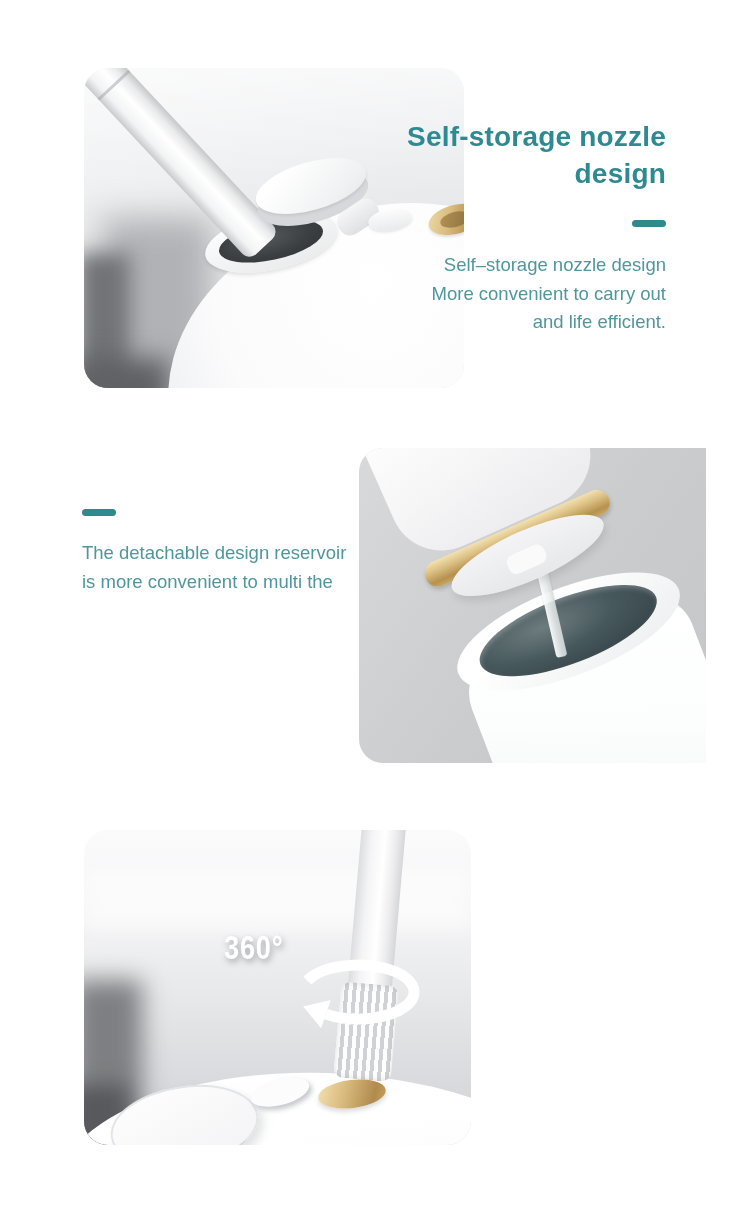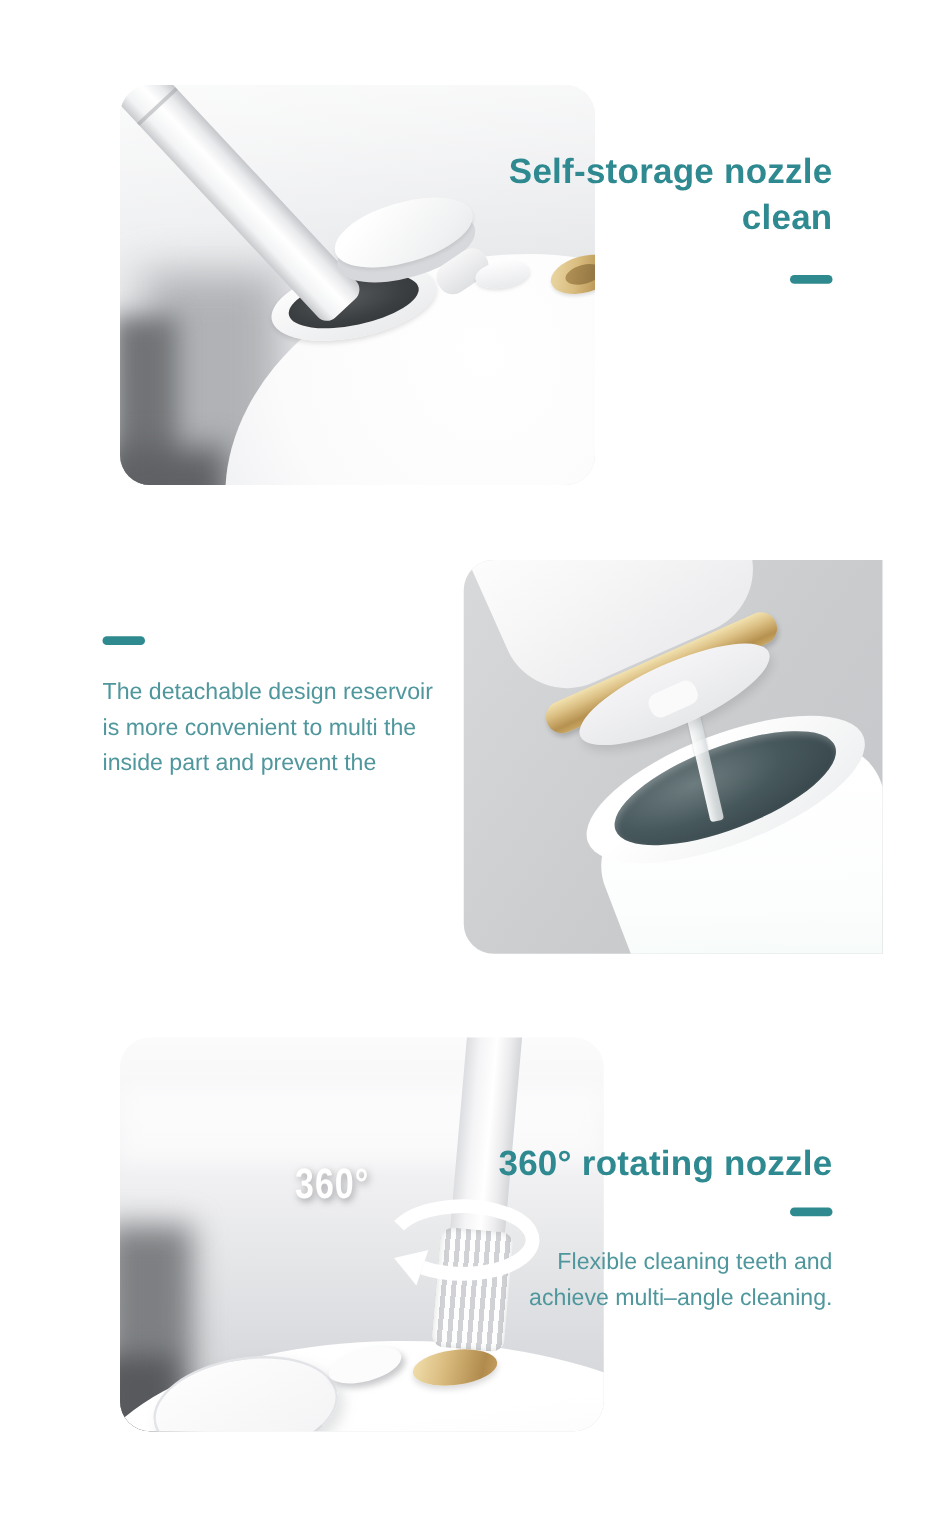--- a/index.html
+++ b/index.html
@@ -14,21 +14,21 @@
   .dash{width:34px;height:7px;border-radius:4px;background:#2E8A8F;}
   .copy-right{text-align:right;}
   .copy-right .dash{margin-left:auto;}
   .copy-s1{top:118px;right:40px;width:330px;}
   .copy-s1 .dash{margin-top:28px;margin-bottom:24px;}
   .copy-s2{top:490px;left:38px;width:300px;text-align:left;}
   .copy-s2 .dash{margin-top:19px;margin-bottom:23px;}
   .copy-s3{top:912px;right:40px;width:330px;}
   .copy-s3 .dash{margin-top:17px;margin-bottom:22px;}
   
-  .photo{position:absolute;border-radius:24px;overflow:hidden;margin-left:12px;}
+  .photo{position:absolute;border-radius:24px;overflow:hidden;}
   .photo *{position:absolute;}
   
   .p1{left:40px;top:68px;width:380px;height:320px;
       background:linear-gradient(160deg,#f4f5f6 0%,#e9eaec 45%,#dfe0e3 100%);}
   .p1-band{left:0;top:0;width:100%;height:150px;
       background:linear-gradient(to bottom,rgba(255,255,255,.6),rgba(255,255,255,0));}
   .p1-blur-mid{left:18px;top:150px;width:110px;height:210px;background:#b0b2b5;filter:blur(16px);}
   .p1-blur-dark{left:-6px;top:185px;width:52px;height:190px;background:#717376;filter:blur(10px);}
   .p1-blur-dark2{left:-10px;top:290px;width:95px;height:70px;background:#5f6164;filter:blur(12px);}
   .p1-device-body{left:82px;top:138px;width:440px;height:340px;border-radius:50%;transform:rotate(-13deg);
@@ -123,31 +123,35 @@
     <div class="p1-lid-rim"></div>
     <div class="p1-lid-top"></div>
     <div class="p1-hinge"></div>
     <div class="p1-button"></div>
     <div class="p1-gold"></div>
     <div class="p1-gold-hole"></div>
   </div>
   <div class="copy copy-right copy-s1">
     <h2>
       <span>Self-storage nozzle</span>
-      <span>clean</span>
+      <span>design</span>
     </h2>
     <div class="dash"></div>
+    <p>
+      <span>Self–storage nozzle design</span>
+      <span>More convenient to carry out</span>
+      <span>and life efficient.</span>
+    </p>
   </div>
 
   <div class="copy copy-s2">
     <div class="dash"></div>
     <p>
       <span>The detachable design reservoir</span>
       <span>is more convenient to multi the</span>
-      <span>inside part and prevent the</span>
     </p>
   </div>
   <div class="photo p2">
     <div class="p2-shadow"></div>
     <div class="p2-res-wrap">
       <div class="p2-res-body"></div>
       <div class="p2-res-top"></div>
       <div class="p2-res-hole"></div>
     </div>
     <div class="p2-tube"></div>
@@ -170,24 +174,14 @@
     <div class="p3-shaft-wrap">
       <div class="p3-shaft-top"></div>
       <div class="p3-collar"></div>
     </div>
     <div class="p3-gold"></div>
     <svg class="p3-arrow" viewBox="0 0 132 82" xmlns="http://www.w3.org/2000/svg">
       <path d="M 15.3 26.6 A 56 27 0 1 1 33.9 60.1" fill="none" stroke="#ffffff" stroke-width="11"></path>
       <path d="M 11.2 52.4 L 38.7 45.9 L 29.1 74.3 Z" fill="#ffffff"></path>
     </svg>
   </div>
-  <div class="copy copy-right copy-s3">
-    <h2>
-      <span>360° rotating nozzle</span>
-    </h2>
-    <div class="dash"></div>
-    <p>
-      <span>Flexible cleaning teeth and</span>
-      <span>achieve multi–angle cleaning.</span>
-    </p>
-  </div>
 
 </div>
 
 </body></html>

